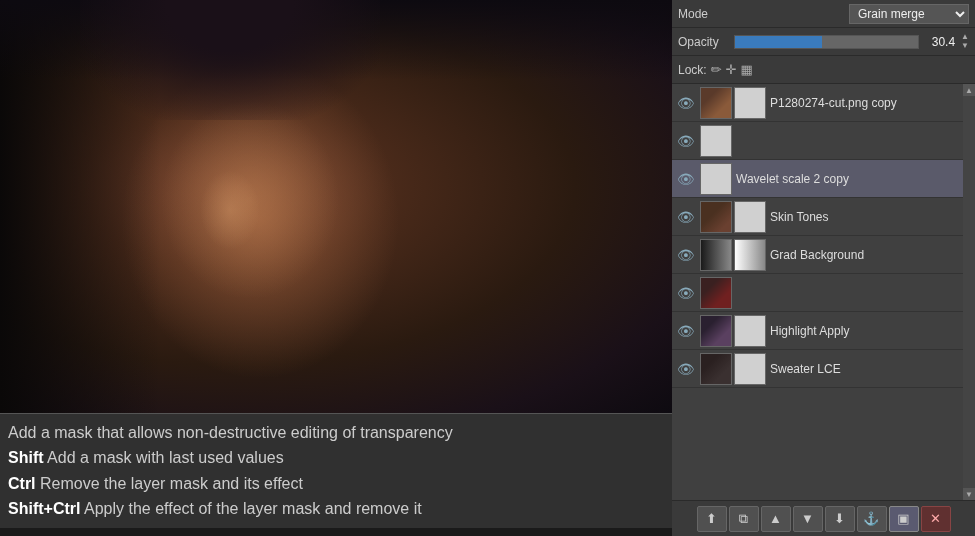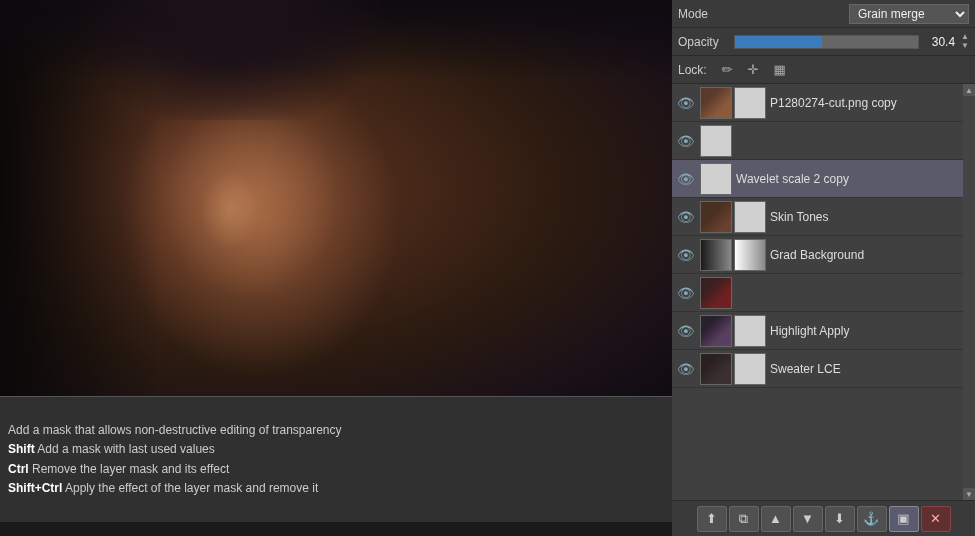--- a/index.html
+++ b/index.html
@@ -19,27 +19,27 @@
       height: 536px;
       background: #1a1a1a;
       position: relative;
       overflow: hidden;
       flex-shrink: 0;
     }
 
     
     #tooltip-area {
       position: absolute;
-      bottom: 14px;
+      bottom: 8px;
       left: 0;
       right: 0;
       background: rgba(50,50,50,0.97);
       color: #ccc;
-      padding: 24px 8px;
-      font-size: 12px;
+      padding: 6px 8px;
+      font-size: 16px;
       line-height: 1.6;
       border-top: 1px solid #555;
     }
 
     #tooltip-area .shortcut-key {
       font-weight: bold;
       color: #fff;
     }
 
     
@@ -124,21 +124,21 @@
     }
 
     
     #lock-row {
       display: flex;
       align-items: center;
       padding: 4px 6px;
       background: #3a3a3a;
       border-bottom: 1px solid #2a2a2a;
       height: 28px;
-      gap: 15px;
+      gap: 4px;
     }
 
     #lock-label {
       color: #ccc;
       font-size: 12px;
     }
 
     .lock-icon {
       color: #aaa;
       font-size: 13px;

